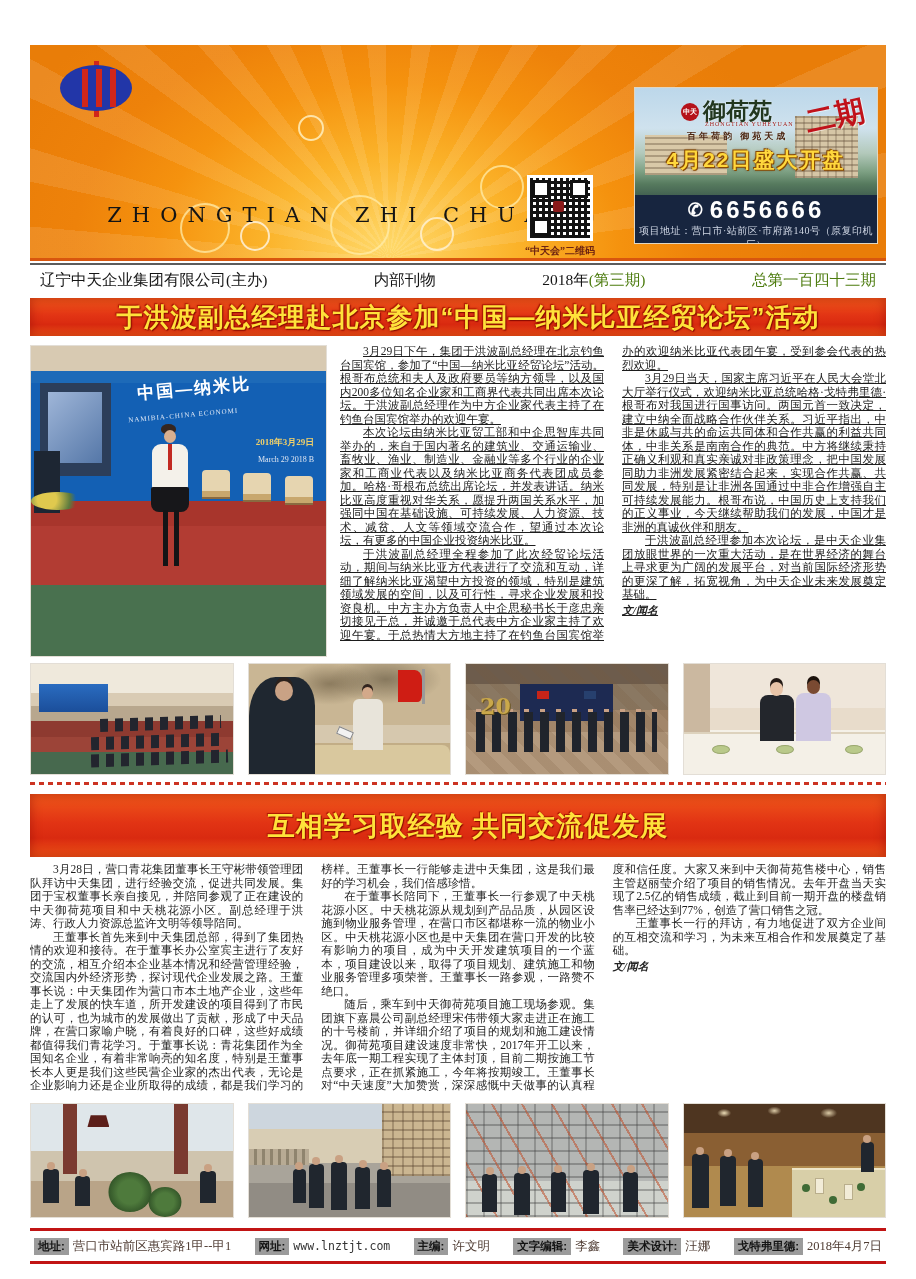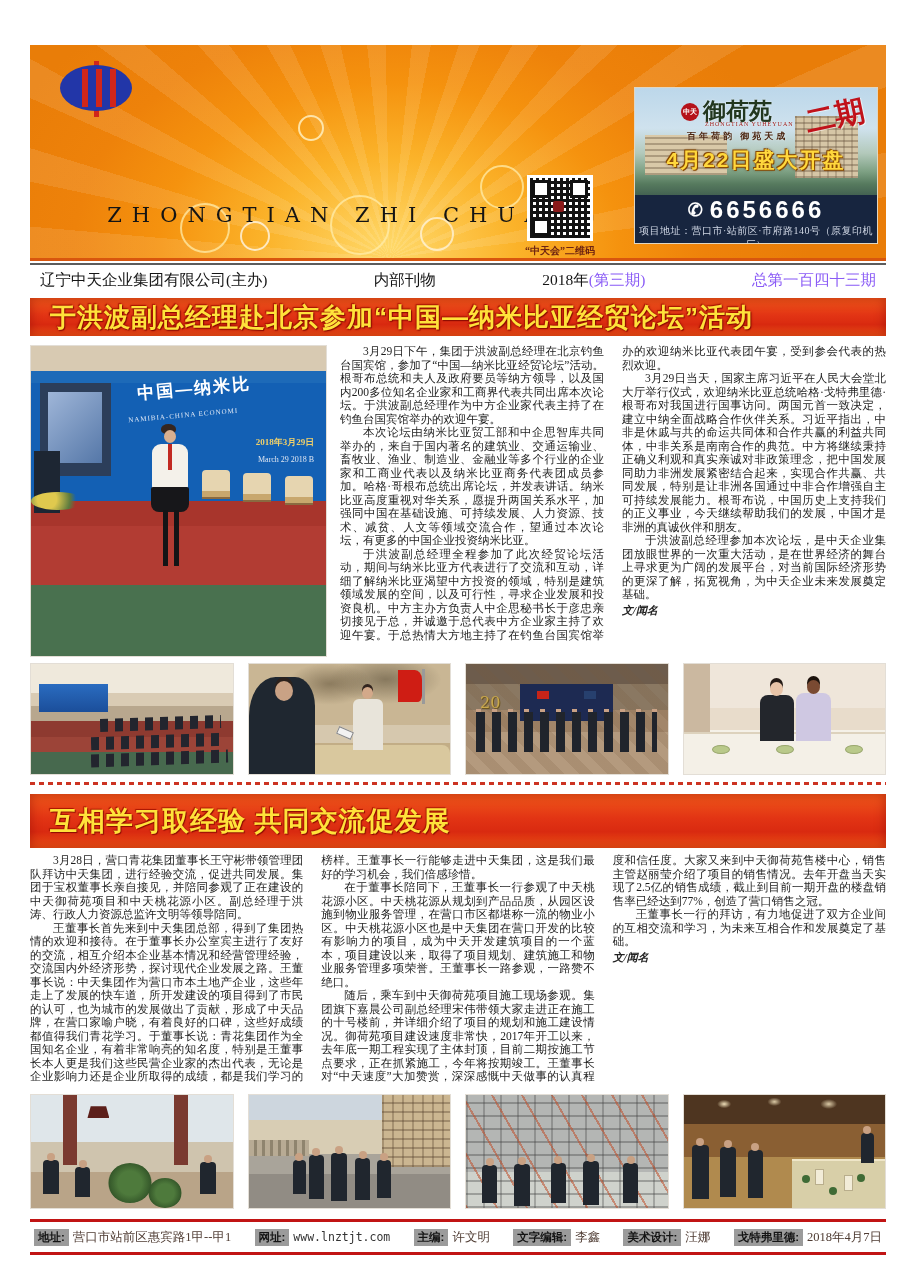--- a/index.html
+++ b/index.html
@@ -56,40 +56,40 @@
   .ad-event{position:absolute;left:0;right:0;top:58px;text-align:center;font-size:21px;font-weight:900;letter-spacing:2px;color:#ffd83d;
     text-shadow:1px 1px 0 #8a4a00,-1px -1px 0 #8a4a00,0 0 3px #5c2d00;font-family:"Liberation Sans",sans-serif;}
   .ad-band{position:absolute;left:0;right:0;bottom:0;height:48px;background:#17253f;text-align:center;color:#fff;}
   .ad-phone-row{margin-top:3px;font-family:"Liberation Sans",sans-serif;font-weight:900;font-size:24px;letter-spacing:3px;line-height:1;}
   .phone-ic{font-size:18px;vertical-align:2px;margin-right:4px;}
   .ad-addr{margin-top:2px;font-size:10px;color:#cfd6e4;letter-spacing:.5px;}
 
   
   .infobar{margin-top:2px;height:30px;border-top:2px solid #5c5c5c;display:flex;align-items:center;
     justify-content:space-between;padding:0 10px;font-size:15.5px;color:#151515;}
-  .red{color:#8b5cf6;}
-
-  
-  .banner{margin-top:3px;display:flex;align-items:center;justify-content:flex-start;
+  .red{color:#4d7c0f;}
+
+  
+  .banner{margin-top:3px;display:flex;align-items:center;justify-content:center;
     background:linear-gradient(180deg,#f0581a 0%,#e23414 45%,#d92a10 70%,#ef5316 100%);
     box-shadow:inset 0 0 12px rgba(120,0,0,.45);padding-left:20px;}
   .banner1{height:38px;}
   .banner1 .btext{font-family:"Liberation Sans",sans-serif;font-weight:900;font-size:26px;letter-spacing:1px;color:#ffe23a;
     text-shadow:1px 1px 1px #8a0b00,-1px -1px 1px #a81500,0 0 3px rgba(140,10,0,.8);}
-  .banner2{height:54px;margin-top:9px;}
+  .banner2{height:63px;margin-top:9px;}
   .banner2 .b2main{font-family:"Liberation Sans",sans-serif;font-weight:900;font-size:27px;letter-spacing:1px;color:#ffe23a;
     text-shadow:1px 1px 1px #8a0b00,-1px -1px 1px #a81500;}
   .banner2 .b2sub{font-family:"Liberation Sans",sans-serif;font-weight:bold;font-size:15px;color:#ffe23a;margin-left:6px;
     text-shadow:1px 1px 1px #8a0b00;}
 
   
   .article1{margin-top:9px;display:flex;gap:13px;height:310px;}
   .cols{text-align:justify;font-size:11.5px;line-height:13.5px;color:#1d1d1d;column-fill:auto;overflow:hidden;}
   .cols p{margin:0;text-indent:2em;}
-  .art1-text{flex:1;height:100%;columns:2;column-gap:18px;}
+  .art1-text{flex:1;height:100%;columns:2;column-gap:18px;text-decoration:underline;}
   .byline{font-weight:bold;font-style:italic;font-size:11px;color:#222;padding-right:8px;margin-top:2px;}
   .article2{margin-top:6px;height:232px;columns:3;column-gap:18px;}
 
   
   .photo{position:relative;overflow:hidden;border:1px solid #e3ded6;background:#ccc;}
   .photo-main{width:295px;height:100%;flex:none;
     background:linear-gradient(180deg,#d8cab2 0 8%,#1d6ab8 8% 12%,#1360b4 12% 50%,#a8352c 50% 58%,#b23c33 58% 77%,#49714f 77% 100%);}
   .pm-screen{position:absolute;left:3%;top:12%;width:24%;height:30%;background:#2c3e5a;}
   .pm-screen::after{content:"";position:absolute;left:12%;top:10%;right:12%;bottom:14%;background:linear-gradient(135deg,#9fb6d8,#5577a8);}
   .pm-podium{position:absolute;left:1%;top:34%;width:9%;height:20%;background:#1d2633;}
@@ -134,21 +134,21 @@
   .ph-group{background:
     repeating-linear-gradient(45deg,rgba(120,90,60,.18) 0 10px,transparent 10px 20px),
     linear-gradient(180deg,#6d5c4c 0 18%,#8a7862 18% 42%,#a2866a 42% 62%,#b49a7e 62%);}
   .grp-backdrop{position:absolute;left:27%;top:18%;width:46%;height:34%;background:#1d2a52;}
   .grp-backdrop::before{content:"";position:absolute;left:18%;top:18%;width:12px;height:8px;background:#c62418;}
   .grp-backdrop::after{content:"";position:absolute;right:18%;top:18%;width:12px;height:8px;background:#27406e;}
   .grp-row{position:absolute;left:5%;right:5%;bottom:20%;height:36%;
     background:repeating-linear-gradient(90deg,#20242c 0 9px,transparent 9px 16px);}
   .grp-heads{position:absolute;left:5%;right:5%;bottom:54%;height:6px;
     background:repeating-linear-gradient(90deg,#c9a185 0 5px,transparent 5px 16px);}
-  .grp-badge{position:absolute;left:7%;top:26%;font-family:"DejaVu Serif",serif;font-weight:400;font-size:16px;color:#caa84a;text-shadow:1px 1px 0 #6b5520;}
+  .grp-badge{position:absolute;left:7%;top:26%;font-family:"DejaVu Serif",serif;font-weight:700;font-size:22px;color:#caa84a;text-shadow:1px 1px 0 #6b5520;}
 
   .ph-lunch{background:linear-gradient(180deg,#efe6da 0 40%,#e8dccb 40% 60%,#f5f1e8 60%);}
   .lun-pillar{position:absolute;left:0;top:0;width:13%;height:100%;background:#cbb8a0;}
   .lun-table{position:absolute;left:0;right:0;bottom:0;height:36%;background:#f4f0e7;border-top:2px solid #ddd2bd;}
   .lun-w1{position:absolute;left:38%;bottom:30%;width:17%;height:42%;border-radius:8px 8px 0 0;background:#23262c;}
   .lun-w1::before{content:"";position:absolute;left:30%;top:-13px;width:13px;height:14px;border-radius:50%;background:#e8c4a8;box-shadow:0 -4px 0 #241a15;}
   .lun-w2{position:absolute;left:56%;bottom:30%;width:17%;height:44%;border-radius:8px 8px 0 0;background:#cfc8e2;}
   .lun-w2::before{content:"";position:absolute;left:30%;top:-13px;width:13px;height:14px;border-radius:50%;background:#7a4a32;box-shadow:0 -4px 0 #1c120c;}
   .dish{position:absolute;bottom:18%;width:16px;height:7px;border-radius:50%;background:#b9c98a;border:1px solid #9aa86e;}
 

